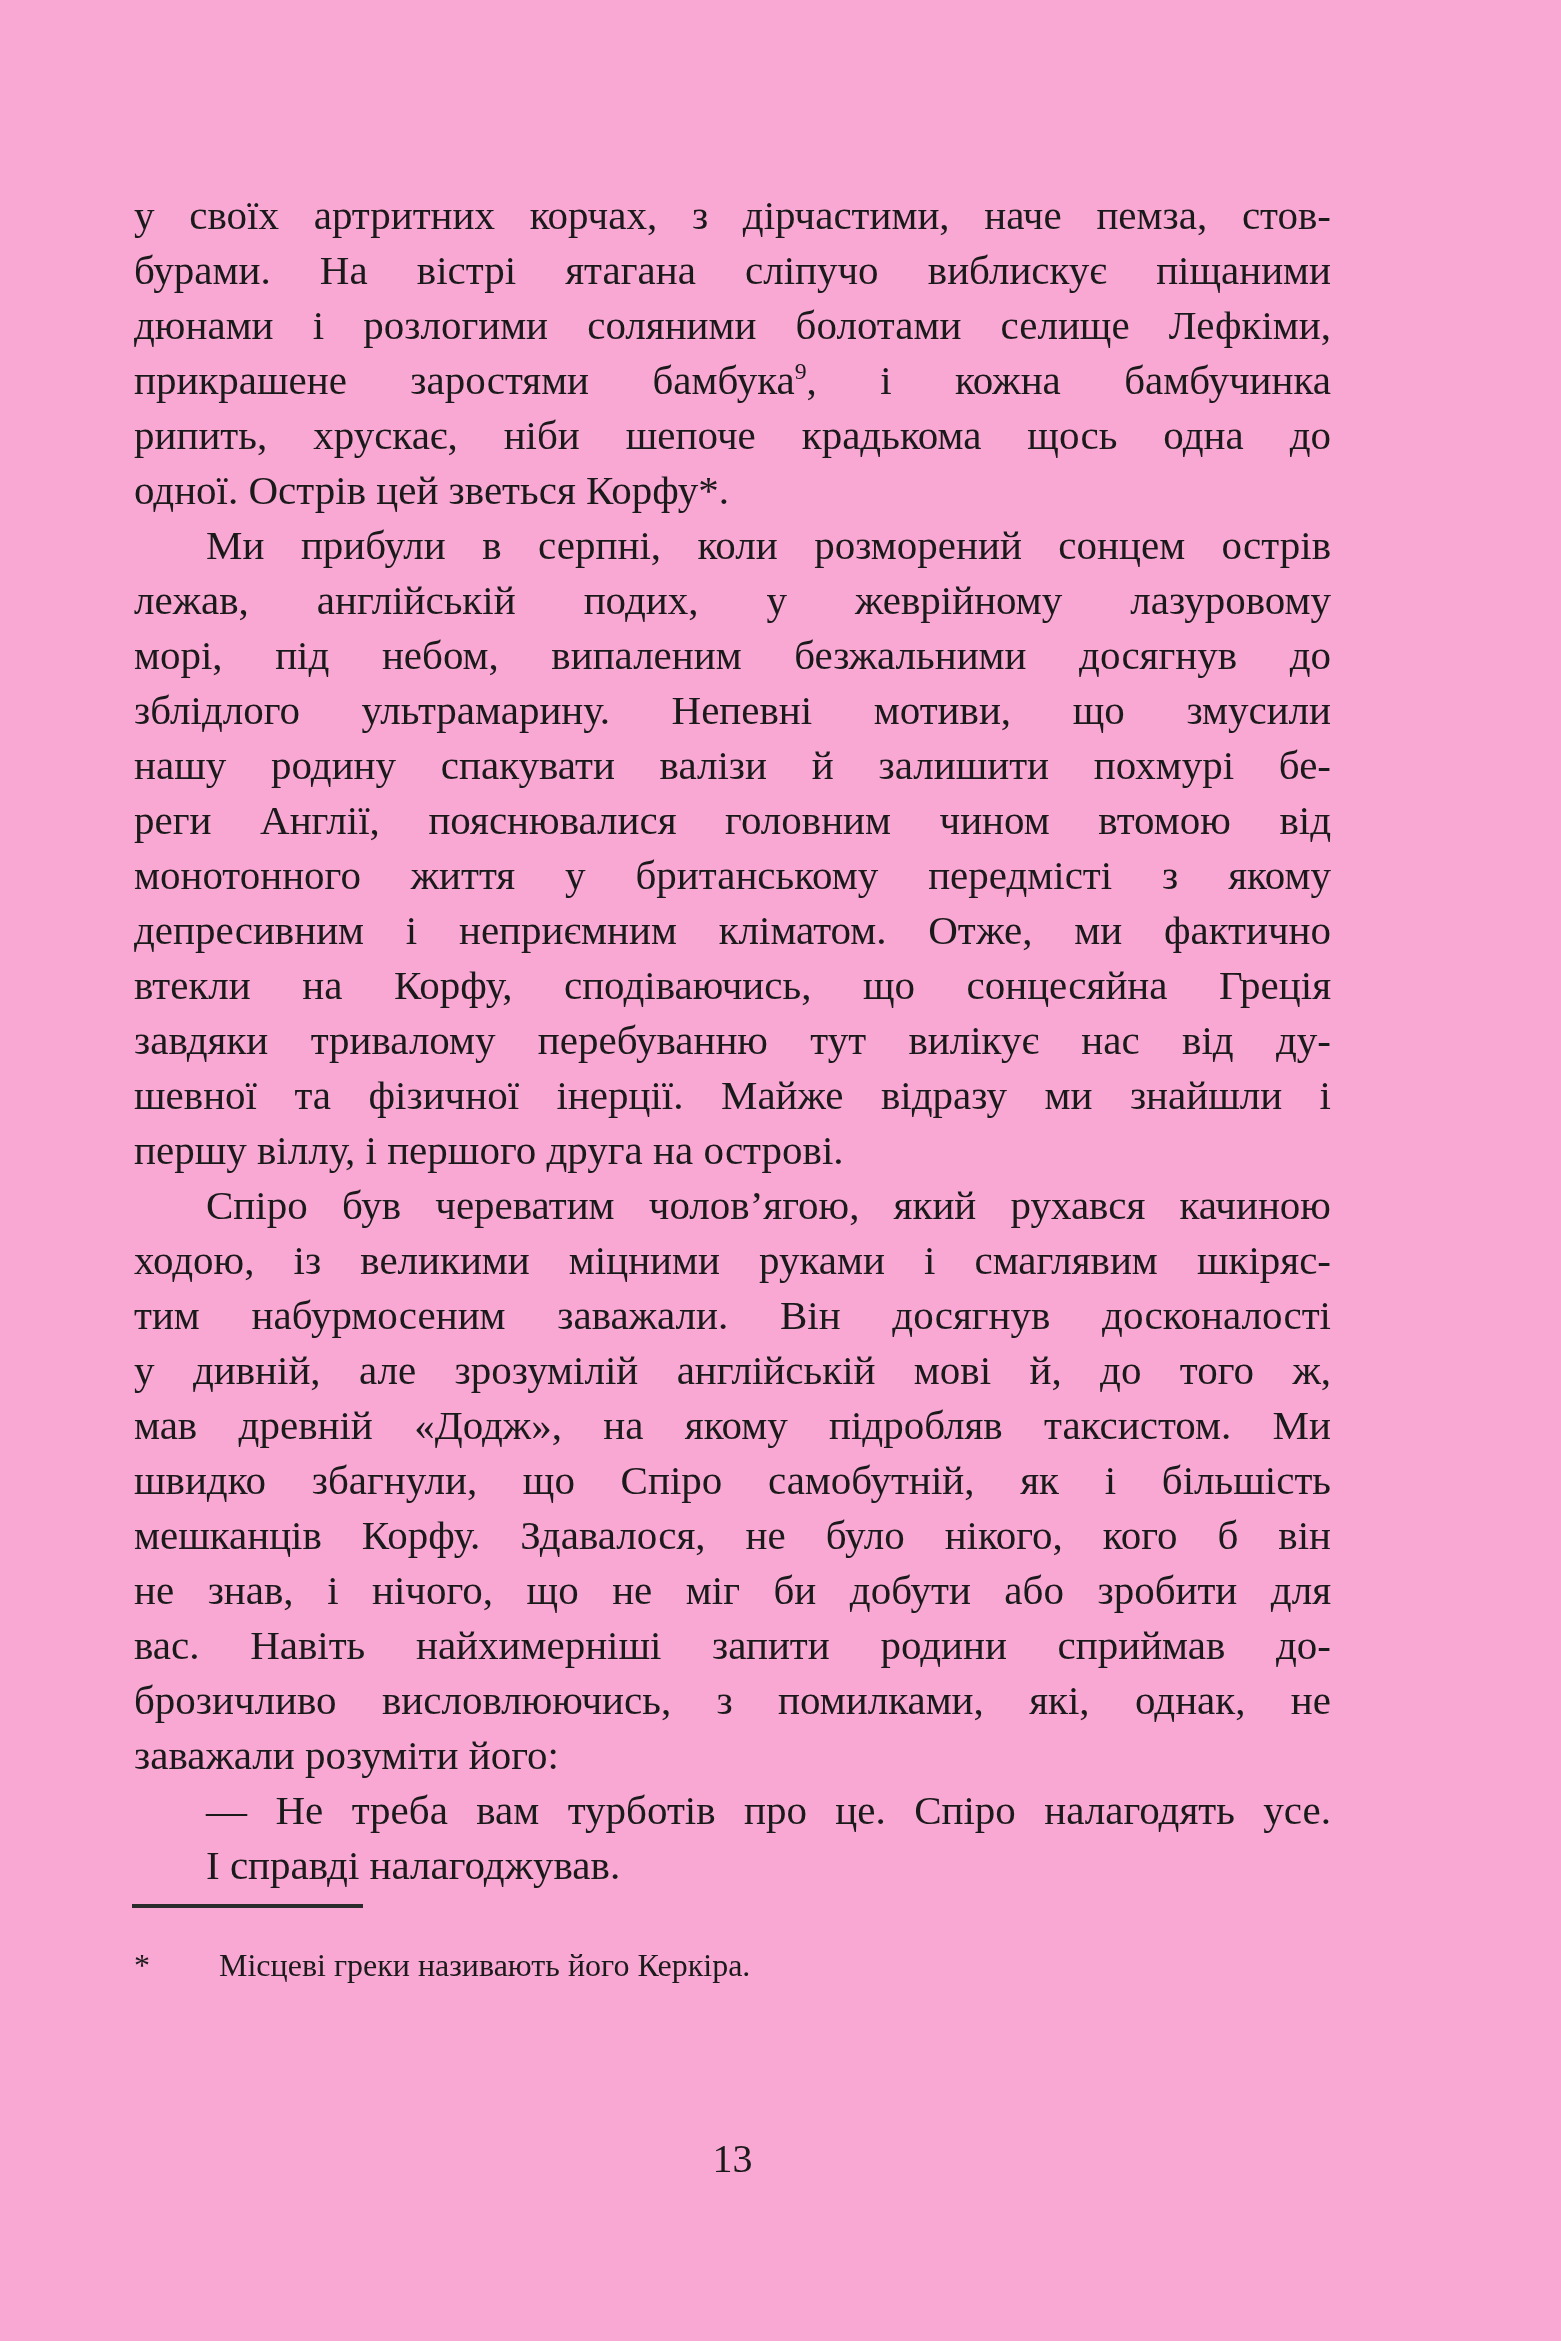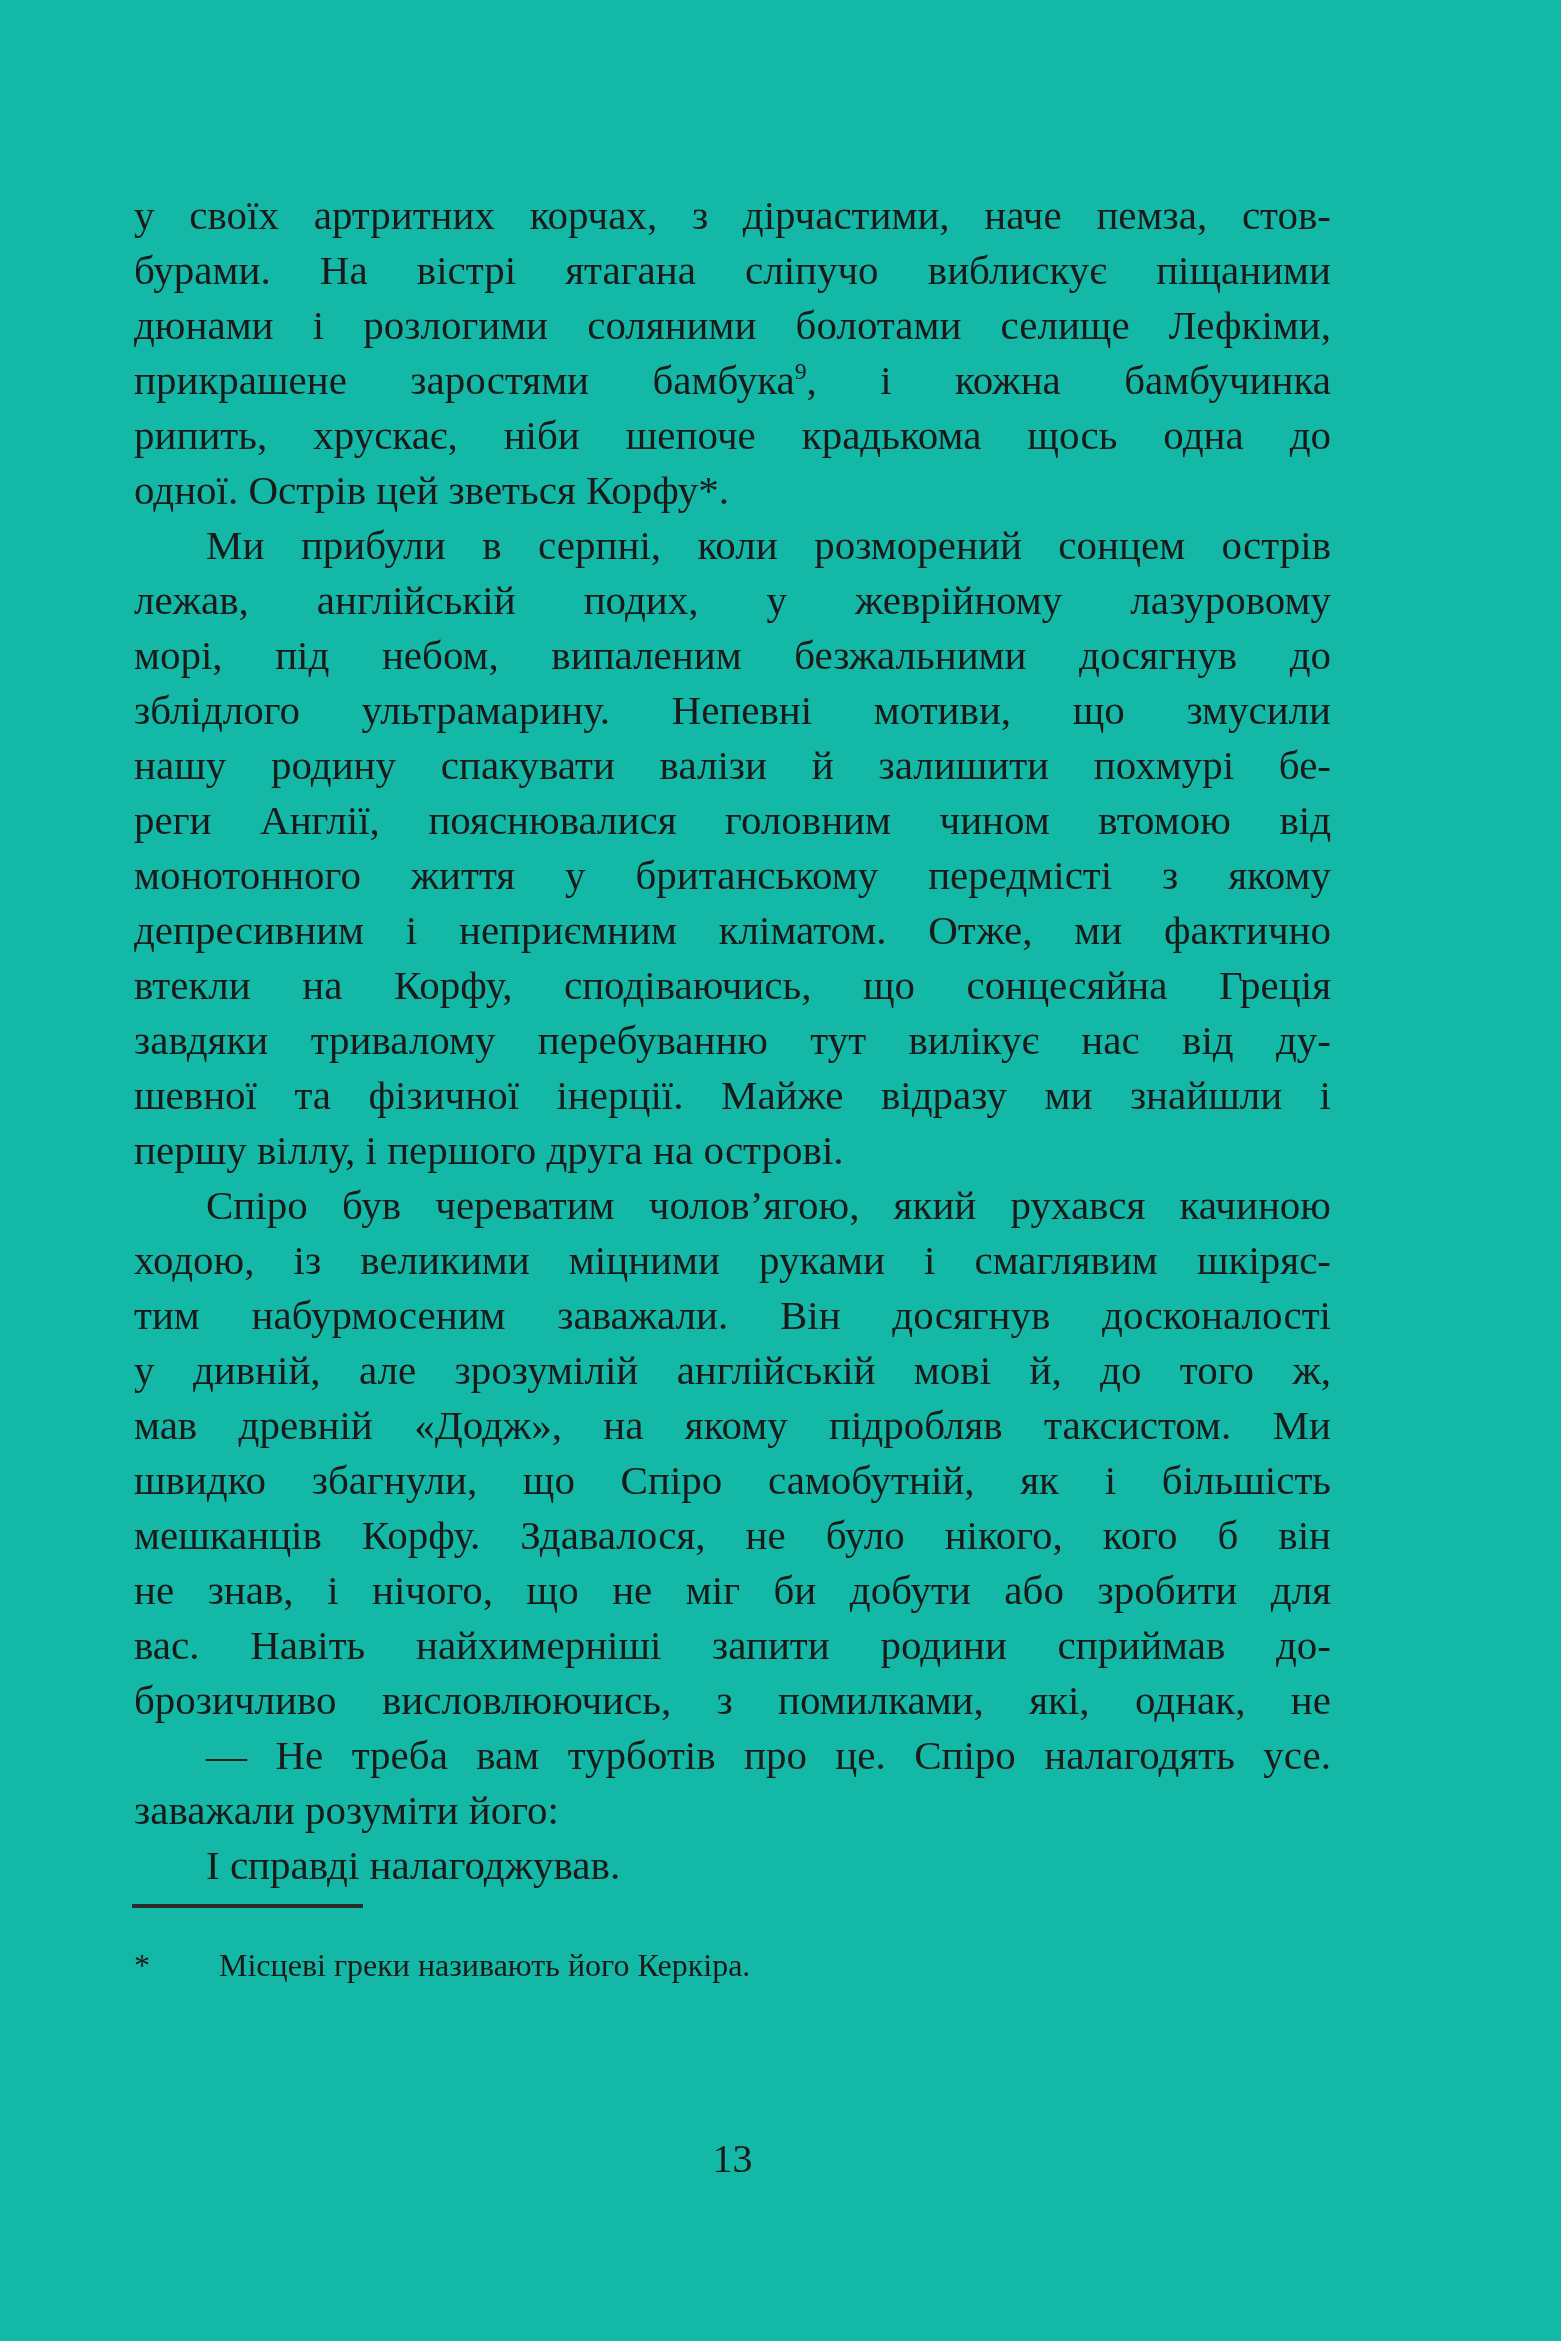--- a/index.html
+++ b/index.html
@@ -4,21 +4,21 @@
 <style>
   html, body {
     margin: 0;
     padding: 0;
     background: #ffffff;
   }
   .page {
     position: relative;
     width: 1561px;
     height: 2342px;
-    background: #14b8a6;
+    background: #f9a8d4;
     color: #1a1a1a;
     font-family: "Liberation Serif", "DejaVu Serif", serif;
     overflow: hidden;
   }
   .text-block {
     position: absolute;
     left: 134px;
     top: 188px;
     width: 1197px;
     font-size: 41px;
@@ -101,22 +101,22 @@
       <div class="line indent fill">Спіро був череватим чолов’ягою, який рухався качиною</div>
       <div class="line fill">ходою, із великими міцними руками і смаглявим шкіряс-</div>
       <div class="line fill">тим набурмосеним заважали. Він досягнув досконалості</div>
       <div class="line fill">у дивній, але зрозумілій англійській мові й, до того ж,</div>
       <div class="line fill">мав древній «Додж», на якому підробляв таксистом. Ми</div>
       <div class="line fill">швидко збагнули, що Спіро самобутній, як і більшість</div>
       <div class="line fill">мешканців Корфу. Здавалося, не було нікого, кого б він</div>
       <div class="line fill">не знав, і нічого, що не міг би добути або зробити для</div>
       <div class="line fill">вас. Навіть найхимерніші запити родини сприймав до-</div>
       <div class="line fill">брозичливо висловлюючись, з помилками, які, однак, не</div>
+      <div class="line">заважали розуміти його:</div>
       <div class="line indent fill">— Не треба вам турботів про це. Спіро налагодять усе.</div>
-      <div class="line">заважали розуміти його:</div>
       <div class="line indent">І справді налагоджував.</div>
     </div>
 
   <div class="footnote-rule"></div>
 
   <div class="footnote">
     <span class="footnote-marker">*</span>
     <span class="footnote-text">Місцеві греки називають його Керкіра.</span>
   </div>
 

